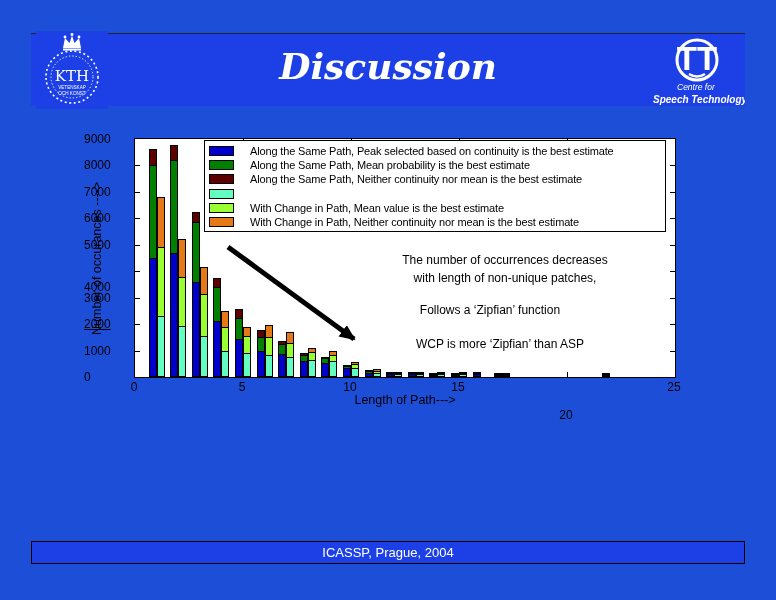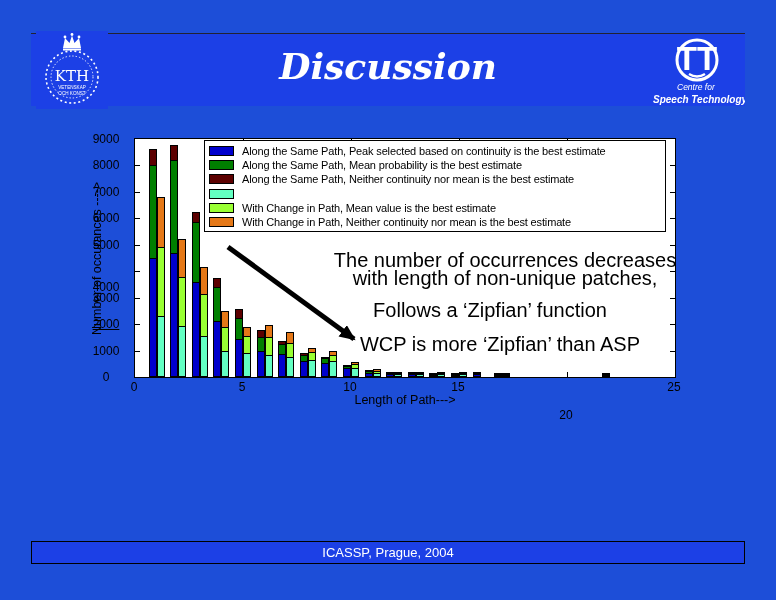--- a/index.html
+++ b/index.html
@@ -20,36 +20,36 @@
                border:1px solid #000;box-sizing:border-box;text-align:center;
                font-size:13px;line-height:21px;color:#fff;}
 
   
   .plot-area{position:absolute;left:134px;top:138px;width:542px;height:240px;
              border:1px solid #000;box-sizing:border-box;background:#fff;}
   .ylabel{position:absolute;left:90px;top:138px;width:16px;height:240px;
           writing-mode:vertical-rl;transform:rotate(180deg);text-align:center;
           font-size:12.5px;color:#000;}
   .xlabel{position:absolute;left:134px;top:393px;width:542px;text-align:center;font-size:12.5px;}
-  .ytl{position:absolute;left:84px;width:44px;text-align:center;font-size:12px;}
+  .ytl{position:absolute;left:84px;width:44px;text-align:left;font-size:12px;}
   .xtl{position:absolute;width:20px;text-align:center;top:380px;font-size:12px;}
   .ytick{position:absolute;width:5px;height:1px;background:#000;}
   .xtick{position:absolute;width:1px;height:5px;background:#000;}
 
   .pair{position:absolute;bottom:0;width:16px;display:flex;align-items:flex-end;}
   .stack{width:8px;display:flex;flex-direction:column-reverse;}
   .seg{width:100%;border:1px solid #000;box-sizing:border-box;margin-top:-1px;}
 
   .legend{position:absolute;left:69px;top:1px;width:462px;height:92px;background:#fff;
           border:1px solid #000;box-sizing:border-box;padding:3px 3px 2px 4px;z-index:6;}
-  .lrow{height:14.2px;display:flex;align-items:center;gap:8px;}
+  .lrow{height:14.2px;display:flex;align-items:center;gap:16px;}
   .sw{display:inline-block;width:25px;height:10px;border:1px solid #000;box-sizing:border-box;flex:0 0 25px;}
   .ltext{font-size:11px;white-space:nowrap;letter-spacing:-0.15px;}
 
-  .note{position:absolute;text-align:center;font-size:20px;line-height:17.5px;z-index:5;}
+  .note{position:absolute;text-align:center;font-size:12px;line-height:17.5px;z-index:5;}
   .note-a{left:330px;top:252px;width:350px;}
   .note-b{left:320px;top:302px;width:340px;}
   .note-c{left:320px;top:336px;width:360px;}
   .arrow-svg{position:absolute;left:218px;top:240px;z-index:4;}
 </style>
 </head>
 <body>
 
 <div class="slide">
 

